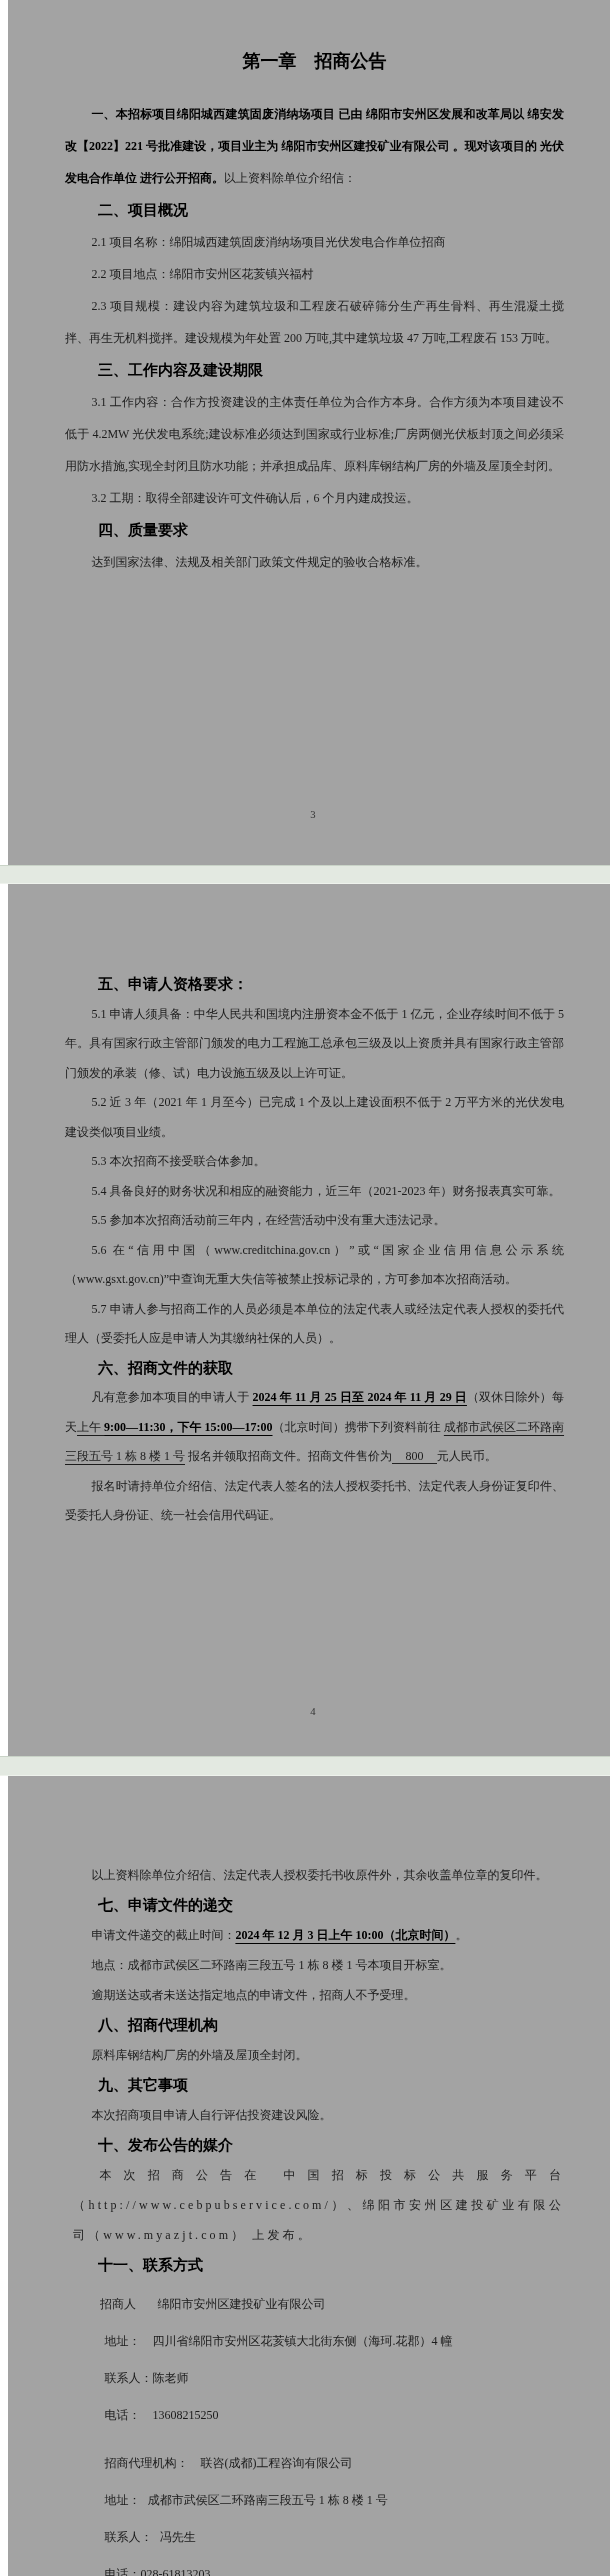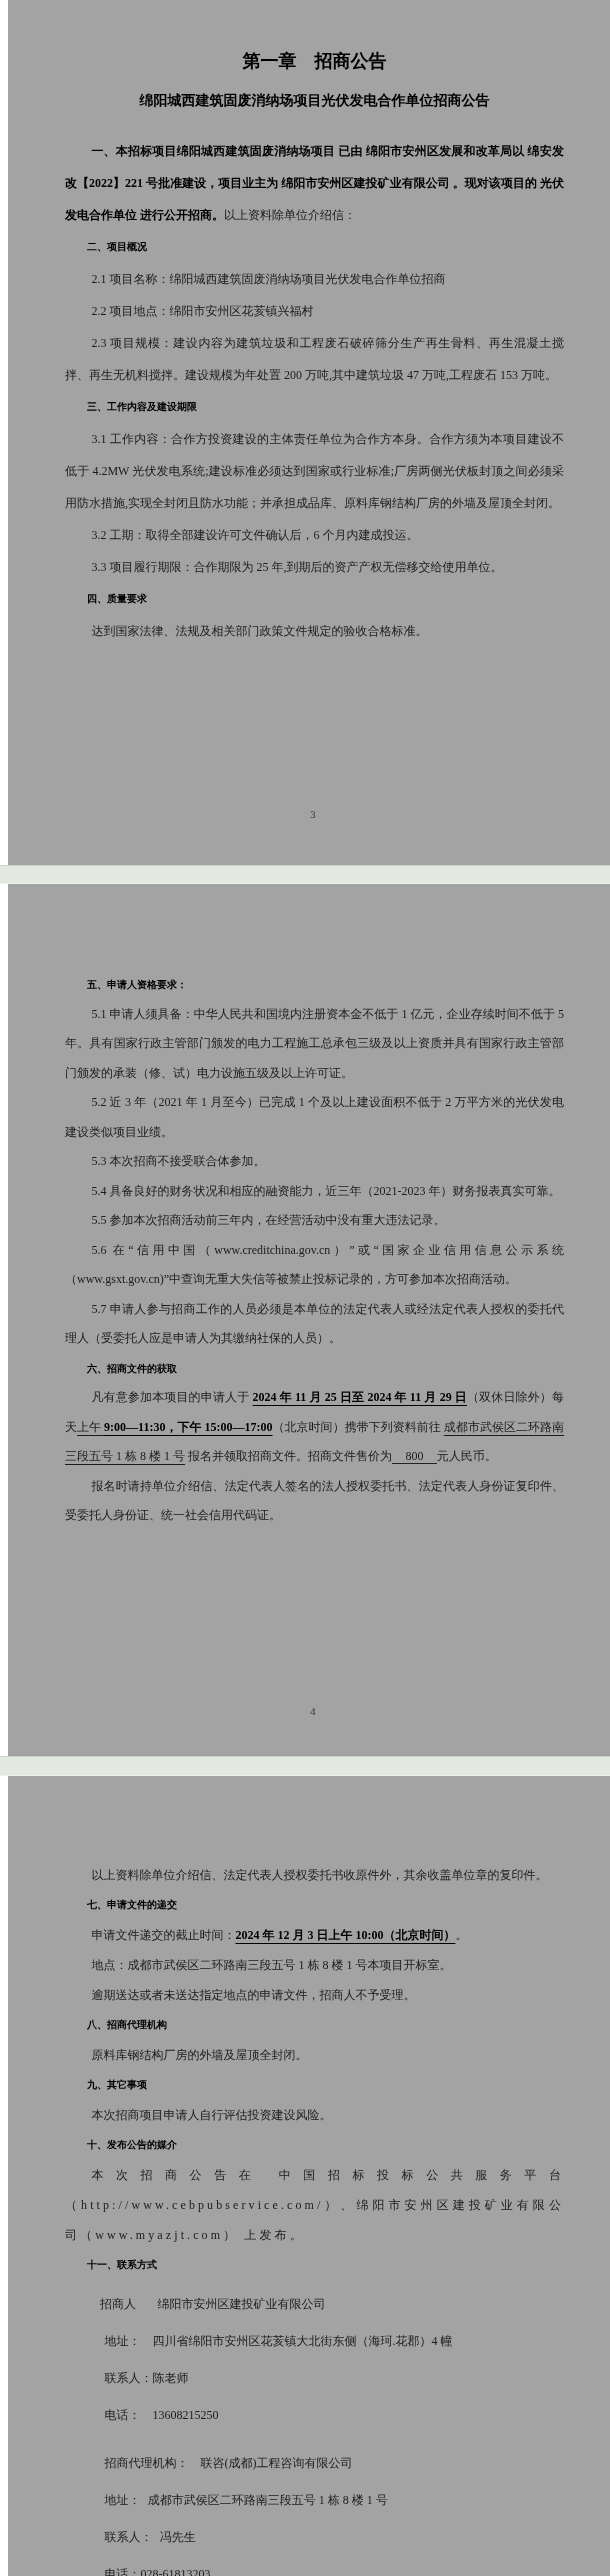--- a/index.html
+++ b/index.html
@@ -13,57 +13,55 @@
   #page2{top:884px;height:892px;padding:86px 54px 8px 57px;line-height:29.5px;}
   #page3{top:1776px;height:800px;padding:84px 54px 0 57px;line-height:30px;}
   .gap{position:absolute;left:0;width:610px;background:#e3e9e1;border-top:0.9px solid #c9d3c7;border-bottom:0.9px solid #eef2ec;box-sizing:border-box;}
   #gap1{top:865px;height:19px;}
   #gap2{top:1756px;height:19.7px;}
   .doc-h1{text-align:center;font-weight:bold;color:#000;font-size:18px;line-height:27px;margin:0;}
   .doc-h2{text-align:center;font-weight:bold;color:#000;font-size:14px;line-height:23px;margin:14.3px 0 0 0;}
   .para{margin:0;text-indent:2.2em;text-align:justify;line-height:32px;}
   #page2 .para{line-height:29.5px;}
   #page3 .para{line-height:30px;}
-  .h-sec{margin:0;text-indent:2.2em;font-weight:bold;color:#000;font-size:10px;line-height:32px;}
+  .h-sec{margin:0;text-indent:2.2em;font-weight:bold;color:#000;font-size:15px;line-height:32px;}
   #page2 .h-sec{line-height:29.5px;}
   #page3 .h-sec{line-height:30px;}
   .first-para{margin-top:23px;}
   .b{font-weight:bold;color:#000;}
   .u{text-decoration:underline;text-underline-offset:3.6px;}
   .price{border-bottom:0.9px solid #222;padding:0 13.4px;}
   .page-num{position:absolute;left:0;width:100%;text-align:center;font-size:10.7px;color:#333;}
   #page1 .page-num{bottom:45px;}
   #page2 .page-num{bottom:50px;}
-  .sparse{letter-spacing:3.1px;}
+  .sparse{letter-spacing:3.1px;margin-left:8px;}
   .contact{margin-top:9px;padding-left:23px;line-height:25px;}
   .c-line{margin:12px;}
   .c-block-gap{margin-top:23px;}
   .gap-lg{margin-right:1.8em;}
   .gap-md{margin-right:1em;}
   .gap-sm{margin-right:0.6em;}
   .c-indent{padding-left:4.5px;}
 </style>
 </head>
 <body>
 
 <div class="page" id="page1">
   <h1 class="doc-h1">第一章　招商公告</h1>
-  <h2 class="doc-h2">绵阳城西建筑固废消纳场项目光伏发电合作单位招商公告</h2>
 
   <p class="para first-para"><span class="b">一、本招标项目绵阳城西建筑固废消纳场项目 已由 绵阳市安州区发展和改革局以 绵安发改【2022】221 号批准建设，项目业主为 绵阳市安州区建投矿业有限公司 。现对该项目的 光伏发电合作单位 进行公开招商。</span><span>以上资料除单位介绍信：</span></p>
 
   <p class="h-sec">二、项目概况</p>
   <p class="para">2.1 项目名称：绵阳城西建筑固废消纳场项目光伏发电合作单位招商</p>
   <p class="para">2.2 项目地点：绵阳市安州区花荄镇兴福村</p>
   <p class="para">2.3 项目规模：建设内容为建筑垃圾和工程废石破碎筛分生产再生骨料、再生混凝土搅拌、再生无机料搅拌。建设规模为年处置 200 万吨,其中建筑垃圾 47 万吨,工程废石 153 万吨。</p>
 
   <p class="h-sec">三、工作内容及建设期限</p>
   <p class="para">3.1 工作内容：合作方投资建设的主体责任单位为合作方本身。合作方须为本项目建设不低于 4.2MW 光伏发电系统;建设标准必须达到国家或行业标准;厂房两侧光伏板封顶之间必须采用防水措施,实现全封闭且防水功能；并承担成品库、原料库钢结构厂房的外墙及屋顶全封闭。</p>
   <p class="para">3.2 工期：取得全部建设许可文件确认后，6 个月内建成投运。</p>
-  <p class="para">3.3 项目履行期限：合作期限为 25 年,到期后的资产产权无偿移交给使用单位。</p>
 
   <p class="h-sec">四、质量要求</p>
   <p class="para">达到国家法律、法规及相关部门政策文件规定的验收合格标准。</p>
 
   <div class="page-num">3</div>
 </div>
 
 <div class="gap" id="gap1"></div>
 
 <div class="page" id="page2">

